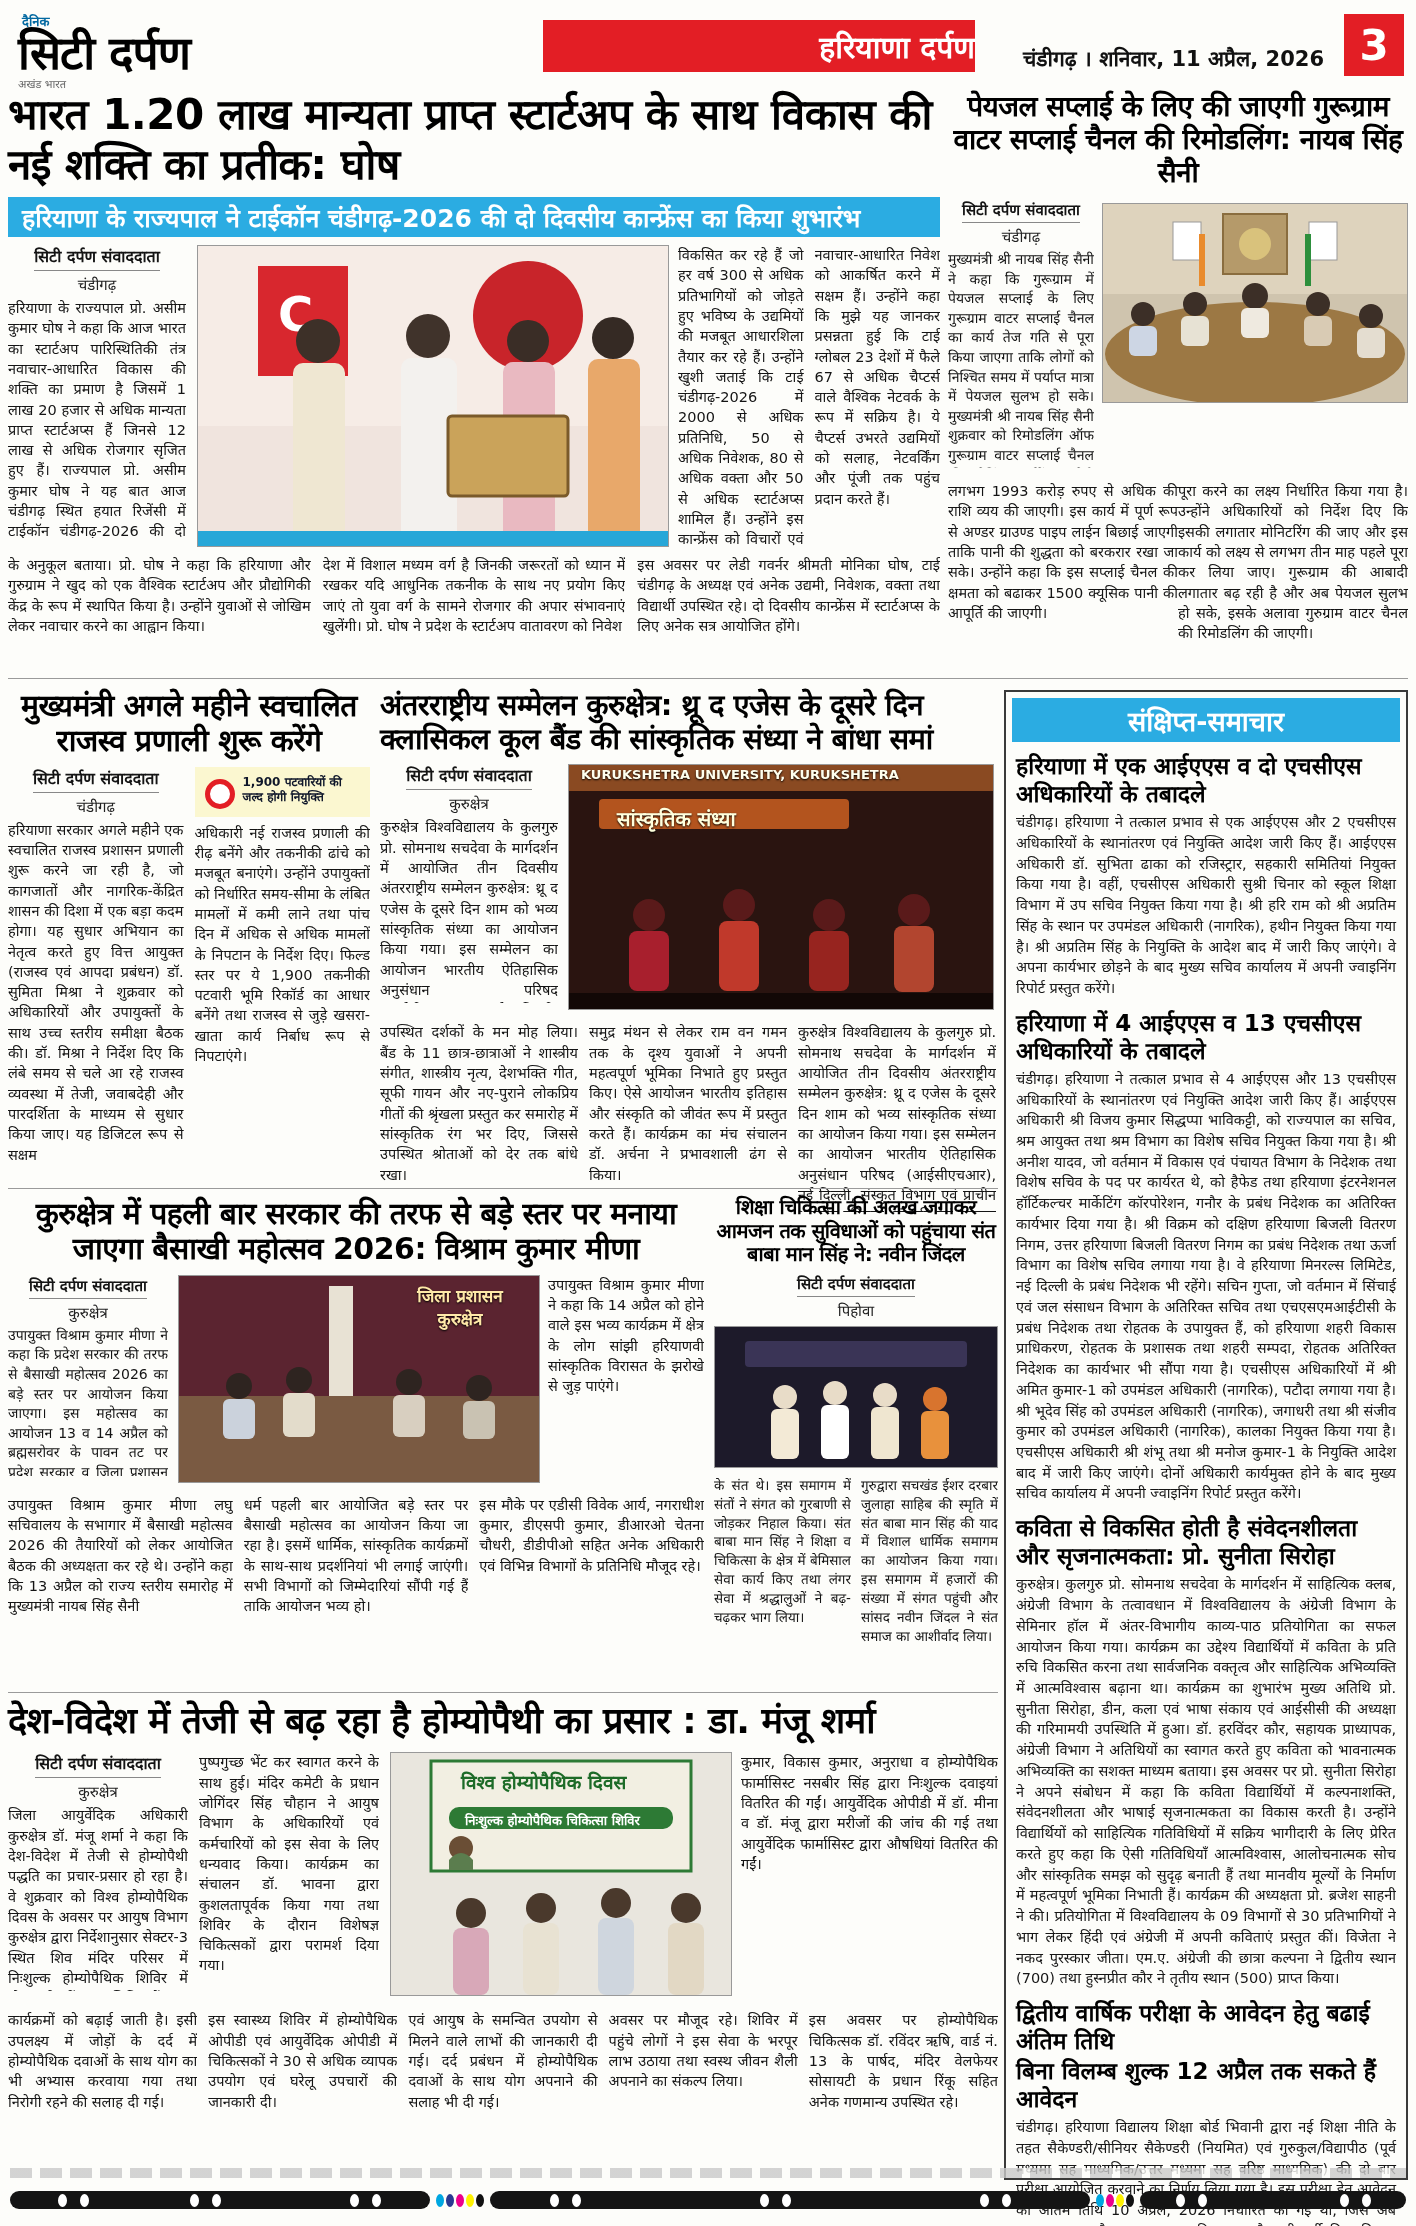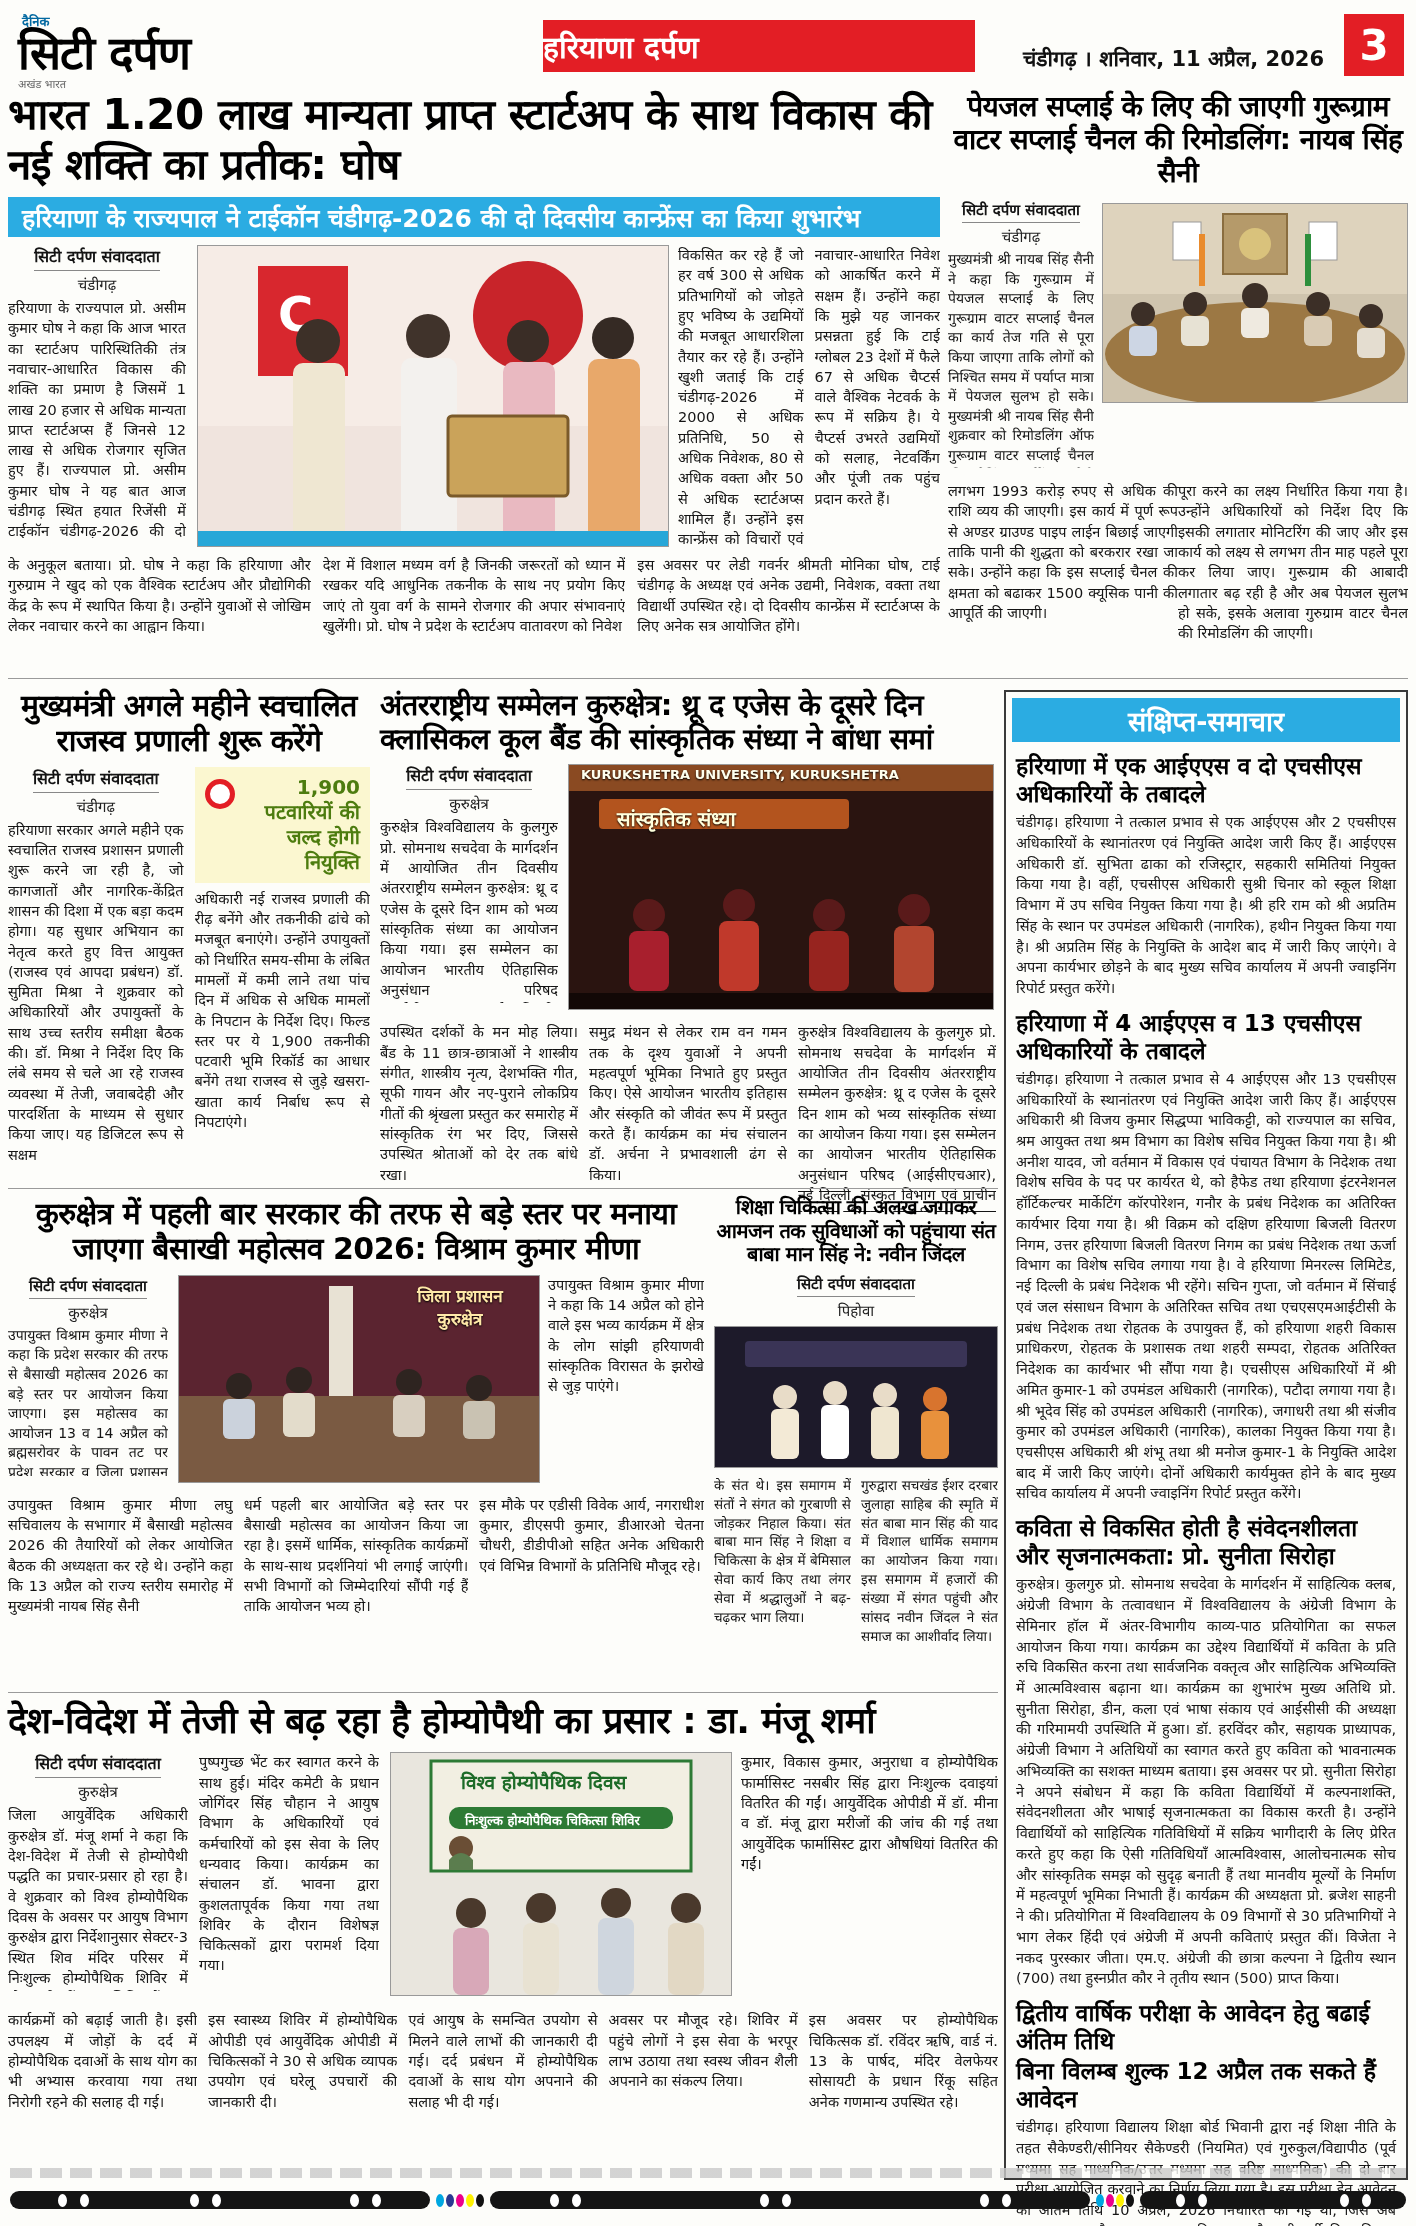--- a/index.html
+++ b/index.html
@@ -4,21 +4,21 @@
 <style>
   html,body{margin:0;padding:0;background:#e8e8e4;}
   .page{position:relative;width:1416px;height:2226px;margin:0 auto;background:#fdfdfa;
         font-family:"DejaVu Sans",sans-serif;color:#141414;overflow:hidden;}
   
   .masthead{position:absolute;left:18px;top:12px;width:260px;}
   .edition{font-size:13px;font-weight:bold;color:#0369a1;margin-left:4px;}
   .brand{font-family:"DejaVu Serif",serif;font-size:46px;font-weight:900;color:#000;line-height:1.0;letter-spacing:-1px;}
   .tagline{font-size:11px;color:#666;text-align:left;width:210px;}
   .center-banner{position:absolute;left:543px;top:20px;width:432px;height:52px;background:#e31e25;
-                 display:flex;align-items:center;justify-content:flex-start;}
+                 display:flex;align-items:center;justify-content:flex-end;}
   .center-banner span{color:#fff;font-size:30px;font-weight:900;}
   .dateline{position:absolute;right:92px;top:44px;font-size:21px;font-weight:bold;color:#111;}
   .pagebox{position:absolute;right:12px;top:14px;width:60px;height:62px;background:#e31e25;
            display:flex;align-items:center;justify-content:center;}
   .pagebox span{color:#fff;font-size:42px;font-weight:900;}
   
   .abs{position:absolute;}
   .hl{font-weight:700;color:#000;line-height:1.18;letter-spacing:-0.5px;}
   .kicker{background:#2bace2;color:#fff;font-weight:900;display:flex;align-items:center;padding:0 14px;}
   .byline{ text-align:center;}
@@ -26,21 +26,21 @@
   .byline .where{font-size:15px;margin-top:3px;color:#222;}
   .cols{display:grid;}
   .coltext{font-size:14.5px;line-height:1.40;text-align:justify;overflow:hidden;}
   .photo{position:relative;overflow:hidden;border:1px solid #999;}
   .photo svg{display:block;}
   .photo .inphoto{position:absolute;color:#fff;font-weight:bold;text-shadow:0 1px 2px #000;}
   .rule{position:absolute;left:8px;right:8px;height:1px;background:#9a9a9a;}
   
   .hibox{background:#fbf7d0;padding:8px 10px;display:flex;gap:8px;align-items:flex-start;}
   .hibox .ring{width:20px;height:20px;border:5px solid #e31e25;border-radius:50%;flex:none;margin-top:4px;background:#fff;}
-  .hibox .hitxt{font-size:20px;font-weight:900;line-height:1.25;color:#4d7c0f;text-align:right;}
+  .hibox .hitxt{font-size:12px;font-weight:900;line-height:1.25;color:#0f172a;}
   
   .briefs{border:2px solid #3a3a3a;background:#fdfdfa;padding:8px 10px;box-sizing:border-box;}
   .briefs-title{background:#2bace2;margin:-2px -4px 8px -4px;height:44px;display:flex;align-items:center;justify-content:center;}
   .briefs-title span{color:#fff;font-size:27px;font-weight:900;}
   .brief-head{font-size:23px;font-weight:900;line-height:1.22;color:#000;margin:10px 0 4px 0;}
   .brief-body{font-size:14.5px;line-height:1.43;text-align:justify;color:#161616;}
   
   .printline{position:absolute;left:10px;right:10px;top:2168px;height:10px;
              background:repeating-linear-gradient(90deg,#c9c9c9 0 22px,#fdfdfa 22px 30px);opacity:.8;}
   .footer{position:absolute;left:10px;right:10px;top:2190px;height:20px;display:flex;align-items:center;gap:6px;}

